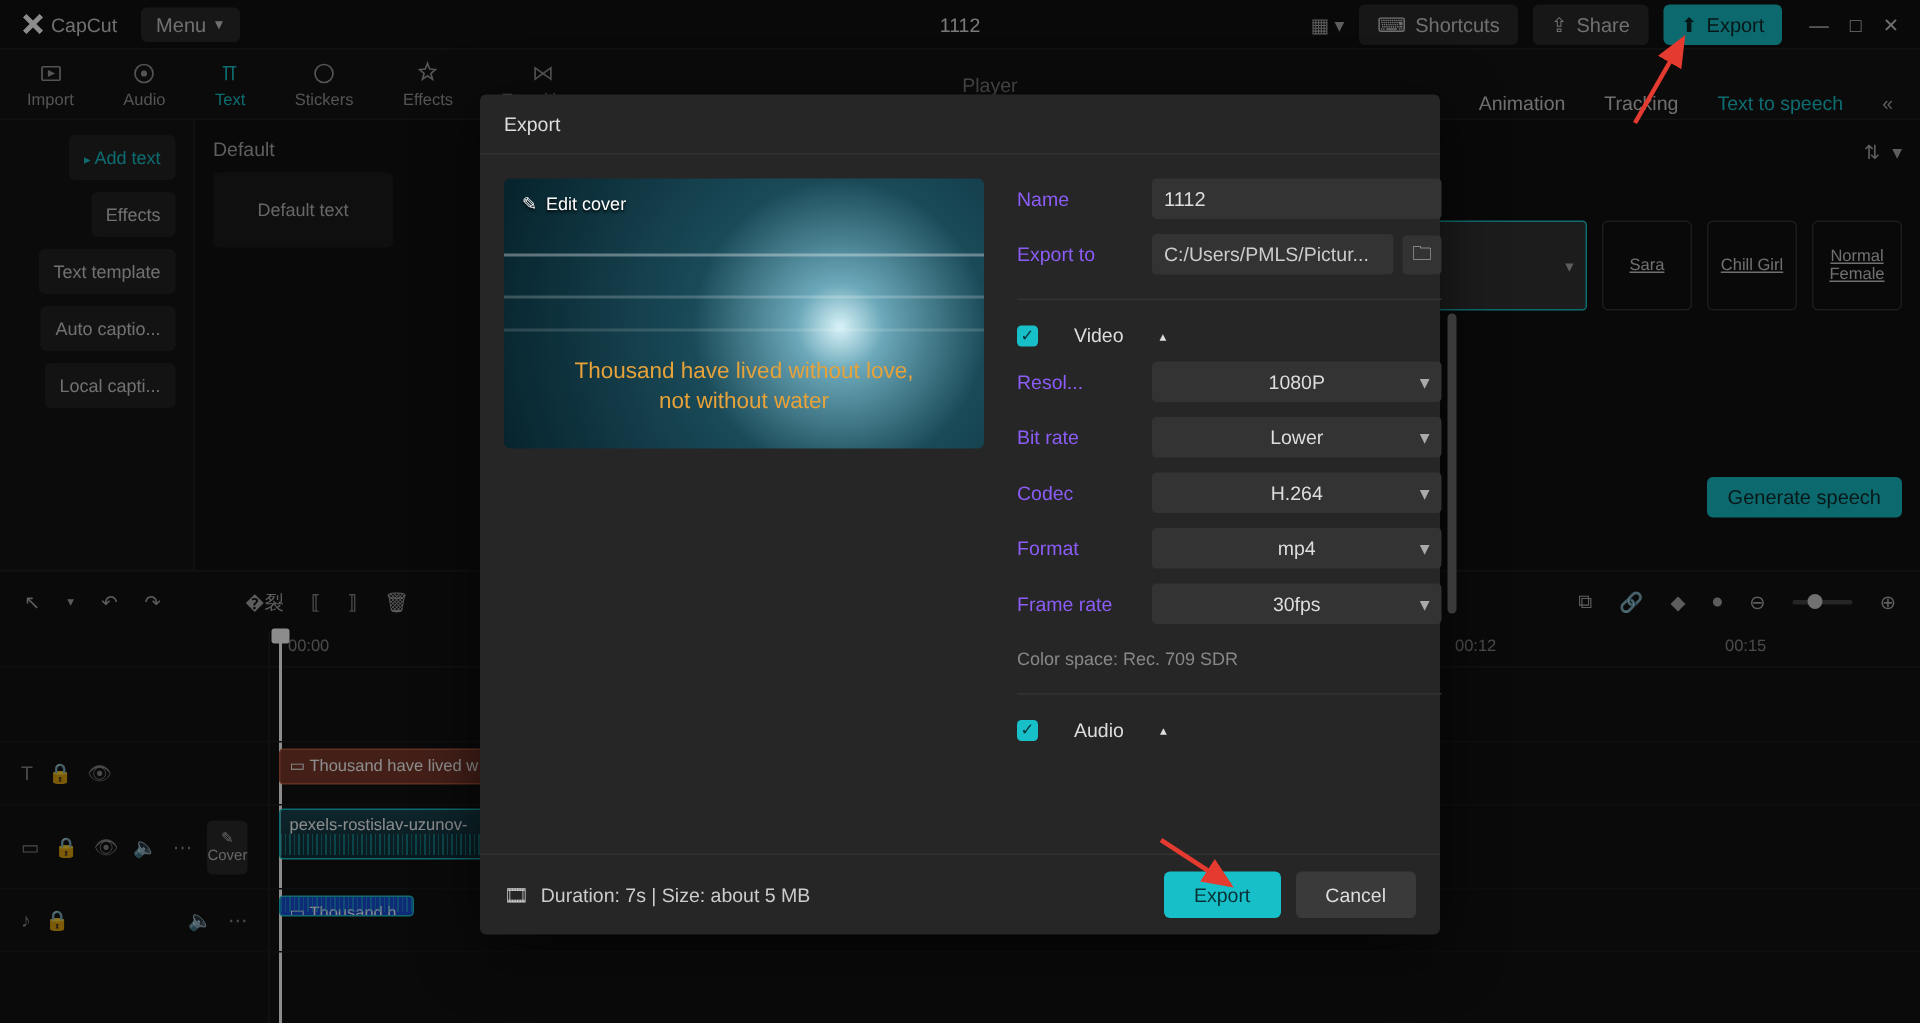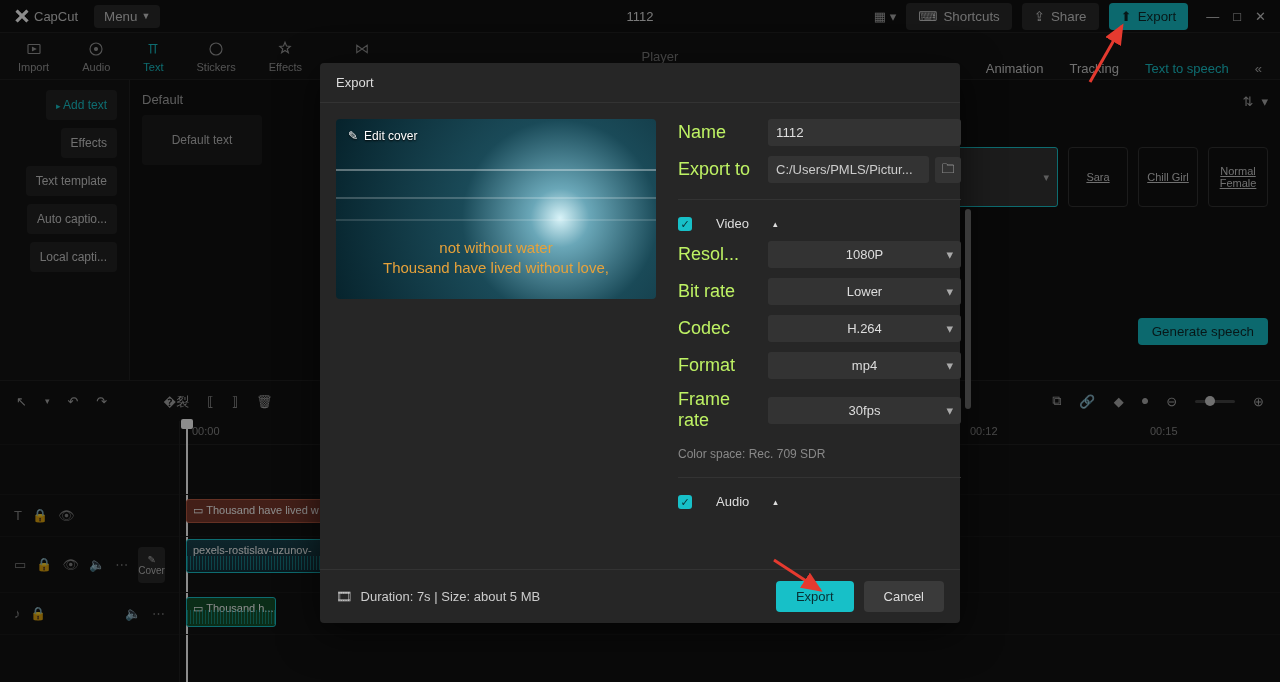--- a/index.html
+++ b/index.html
@@ -56,36 +56,36 @@
 .cover-chip { width:36px; height:36px; background:#2a2a2a; border-radius:4px; display:flex; flex-direction:column; align-items:center; justify-content:center; font-size:10px; color:#bbb; margin-left:auto; }
 .tracks { flex:1; position:relative; }
 .ruler { height:24px; border-bottom:1px solid #222; position:relative; }
 .ruler-mark { position:absolute; top:4px; color:#888; font-size:11px; }
 .playhead { position:absolute; top:0; bottom:0; left:6px; width:2px; background:#fff; }
 .playhead::before { content:""; position:absolute; top:-2px; left:-5px; width:12px; height:10px; background:#fff; border-radius:2px; }
 .track-row { height:42px; border-bottom:1px solid #1a1a1a; position:relative; }
 .clip { position:absolute; top:4px; height:24px; border-radius:3px; font-size:11px; color:#fff; padding:4px 6px; overflow:hidden; white-space:nowrap; }
 .clip.text { background:#7a3a2c; border:1px solid #b85a43; left:6px; width:138px; }
 .clip.video { background:linear-gradient(#1a4550,#12303a); border:1px solid #19c5cc; left:6px; width:138px; top:2px; height:34px; }
-.clip.audio { background:#14532d; border:1px solid #19c5cc; left:6px; width:90px; height:30px; top:4px; }
+.clip.audio { background:#1d4ed8; border:1px solid #19c5cc; left:6px; width:90px; height:14px; top:4px; }
 .wave { position:absolute; left:0; right:0; bottom:2px; height:14px; background:repeating-linear-gradient(90deg,#19c5cc 0 1px,transparent 1px 3px); opacity:.5; }
 
 
 .overlay { position:absolute; inset:0; background:rgba(0,0,0,.45); }
 .modal { position:absolute; left:320px; top:63px; width:640px; height:560px; background:#262626; border-radius:4px; box-shadow:0 10px 40px rgba(0,0,0,.6); display:flex; flex-direction:column; }
 .modal-head { padding:12px 16px; border-bottom:1px solid #333; color:#ddd; }
 .modal-body { flex:1; display:flex; padding:16px; gap:22px; position:relative; }
 .cover { width:320px; }
 .cover-img { width:320px; height:180px; border-radius:4px; position:relative; overflow:hidden; background:radial-gradient(circle at 70% 55%, #d8f3f8 0%, #6aa7b8 12%, #1a4a58 40%, #06222b 100%); }
 .wave-line { position:absolute; left:0; right:0; border-top:2px solid rgba(255,255,255,.35); }
 .edit-cover { position:absolute; top:10px; left:12px; color:#fff; display:flex; gap:6px; align-items:center; font-size:12px; text-shadow:0 1px 2px #000; cursor:pointer; }
 .cover-txt { position:absolute; left:0; right:0; bottom:22px; text-align:center; color:#e7a23a; font-family:Georgia,serif; font-size:15px; line-height:1.3; }
 .form { flex:1; display:flex; flex-direction:column; gap:10px; position:relative; }
 .row { display:flex; align-items:center; gap:10px; }
-.row label { width:80px; color:#bef264; font-size:18px; }
+.row label { width:80px; color:#8b5cf6; font-size:13px; }
 .txtin { flex:1; background:#333; border:none; color:#ddd; padding:6px 8px; border-radius:3px; }
 .pathrow { display:flex; align-items:center; gap:6px; }
 .path { flex:1; background:#333; color:#ccc; padding:6px 8px; border-radius:3px; overflow:hidden; text-overflow:ellipsis; white-space:nowrap; }
 .folder { width:26px; height:26px; background:#333; border-radius:3px; display:flex; align-items:center; justify-content:center; cursor:pointer; }
 hr.sep { border:none; border-top:1px solid #333; margin:6px 0; }
 .section { display:flex; align-items:center; gap:24px; color:#ddd; font-weight:500; }
 .chk { width:14px; height:14px; background:#17c0c8; border-radius:3px; position:relative; }
 .chk::after { content:"✓"; position:absolute; inset:0; color:#083035; font-size:11px; text-align:center; line-height:14px; }
 .sel { flex:1; background:#333; color:#ddd; padding:6px 8px; border-radius:3px; text-align:center; position:relative; cursor:pointer; }
 .sel::after { content:"▾"; position:absolute; right:8px; color:#aaa; }
@@ -326,22 +326,22 @@
     <div class="cover">
       <div class="cover-img">
         <div class="wave-line" style="top:50px;"></div>
         <div class="wave-line" style="top:78px;opacity:.6;"></div>
         <div class="wave-line" style="top:100px;opacity:.4;"></div>
         <div class="edit-cover">
           <span>✎</span>
           <span>Edit cover</span>
         </div>
         <div class="cover-txt">
+          <div>Thousand have lived without love,</div>
           <div>not without water</div>
-          <div>Thousand have lived without love,</div>
         </div>
       </div>
     </div>
     <div class="form">
       <div class="row">
         <label>Name</label>
         <input class="txtin" value="1112" style="">
       </div>
       <div class="row">
         <label>Export to</label>

